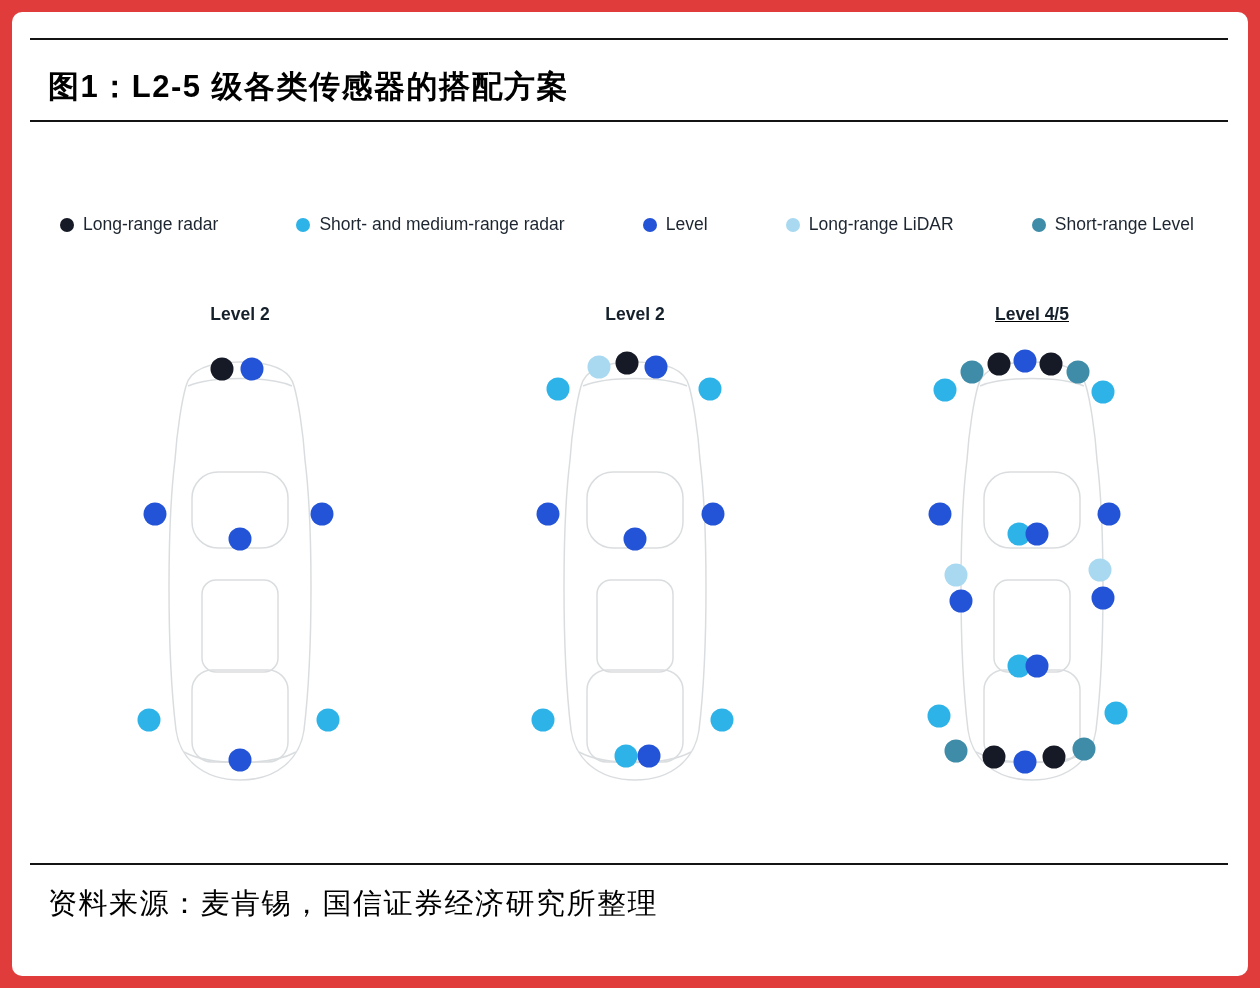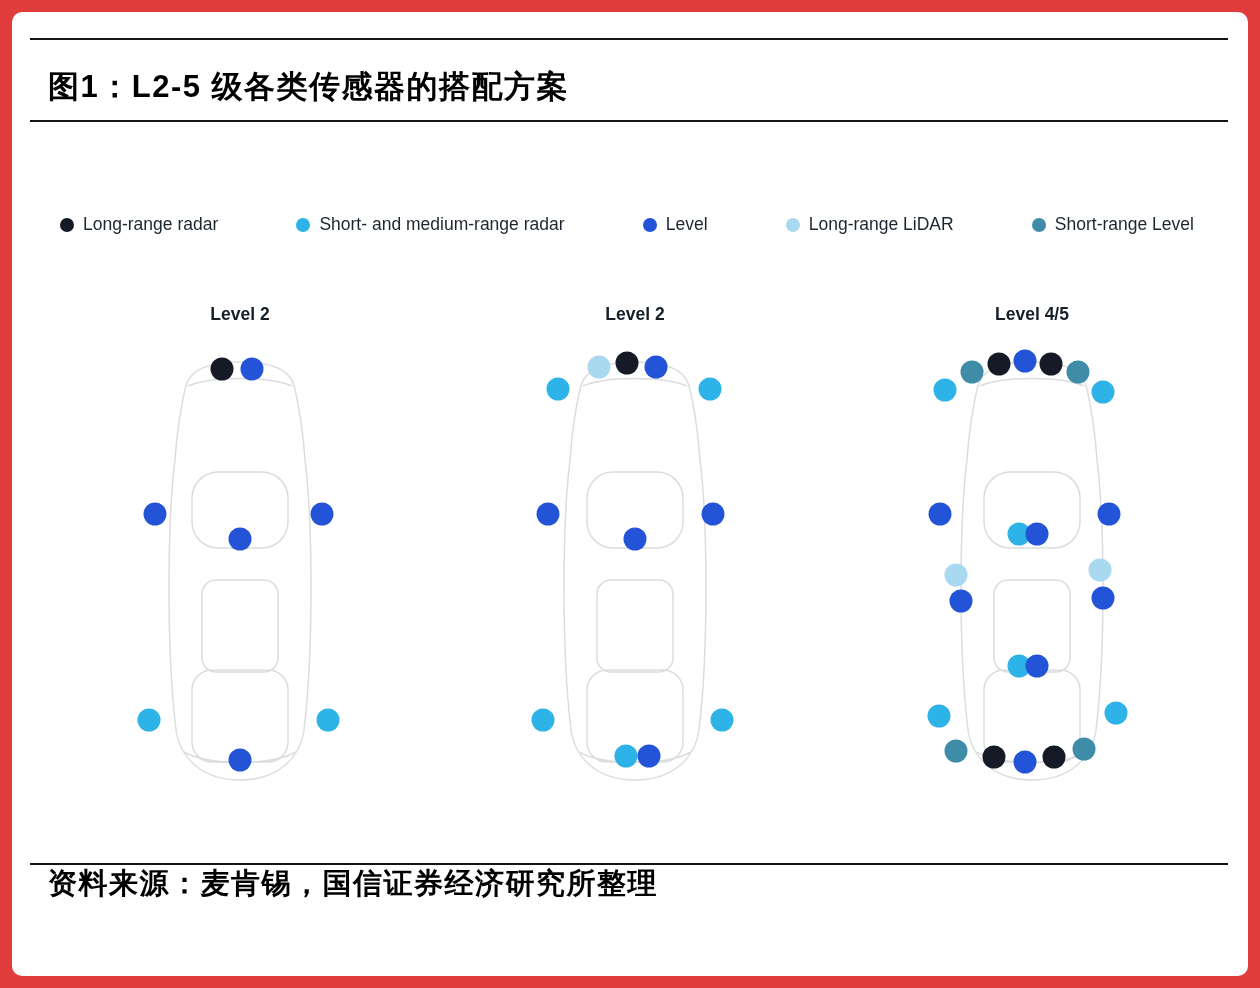--- a/index.html
+++ b/index.html
@@ -35,22 +35,22 @@
     text-align:center; font-weight:700; font-size:17.5px;
     color:#15202b; height:20px;
   }
   .car-wrap { position:relative; margin-top:28px; width:200px; height:440px; }
   .car-wrap svg { position:absolute; left:0; top:0; }
   .sensor-dot {
     position:absolute; width:23px; height:23px; border-radius:50%;
     transform:translate(-50%,-50%);
   }
   .source {
-    position:absolute; top:852px; left:36px;
-    font-size:29px; font-weight:700; color:#000;
+    position:absolute; top:872px; left:36px;
+    font-size:29px; font-weight:400; color:#000;
     letter-spacing:1.5px; white-space:nowrap;
   }
 </style>
 </head>
 <body>
 
 <div class="panel">
   <div class="rule rule-top"></div>
   <div class="title">图1：L2-5 级各类传感器的搭配方案</div>
   <div class="rule rule-title"></div>
@@ -120,21 +120,21 @@
           <span class="sensor-dot" style="left: 175px; top: 37px; background: rgb(45, 179, 232);"></span>
           <span class="sensor-dot" style="left: 13px; top: 162px; background: rgb(35, 83, 214);"></span>
           <span class="sensor-dot" style="left: 178px; top: 162px; background: rgb(35, 83, 214);"></span>
           <span class="sensor-dot" style="left: 100px; top: 187px; background: rgb(35, 83, 214);"></span>
           <span class="sensor-dot" style="left: 8px; top: 368px; background: rgb(45, 179, 232);"></span>
           <span class="sensor-dot" style="left: 187px; top: 368px; background: rgb(45, 179, 232);"></span>
           <span class="sensor-dot" style="left: 91px; top: 404px; background: rgb(45, 179, 232);"></span>
           <span class="sensor-dot" style="left: 114px; top: 404px; background: rgb(35, 83, 214);"></span>
         </div>
       </div>
-      <div class="diagram" style="left: 920px;">
+      <div class="diagram" style="left: 920px; text-decoration: underline;">
         <div class="diagram-label">Level 4/5</div>
         <div class="car-wrap">
           <svg width="200" height="440" viewBox="0 0 200 440">
             <g fill="none" stroke="#dadddf" stroke-width="1.5">
               <path d="M 100 10 C 132 10 150 18 154 34 C 158 48 163 78 165 108 C 169 140 171 190 171 235 C 171 290 168 345 164 378 C 160 406 138 428 100 428 C 62 428 40 406 36 378 C 32 345 29 290 29 235 C 29 190 31 140 35 108 C 37 78 42 48 46 34 C 50 18 68 10 100 10 Z"></path>
               <path d="M 48 34 C 72 24 128 24 152 34"></path>
               <path d="M 44 400 C 70 414 130 414 156 400"></path>
               <rect x="52" y="120" width="96" height="76" rx="26"></rect>
               <rect x="62" y="228" width="76" height="92" rx="14"></rect>
               <rect x="52" y="318" width="96" height="92" rx="20"></rect>

